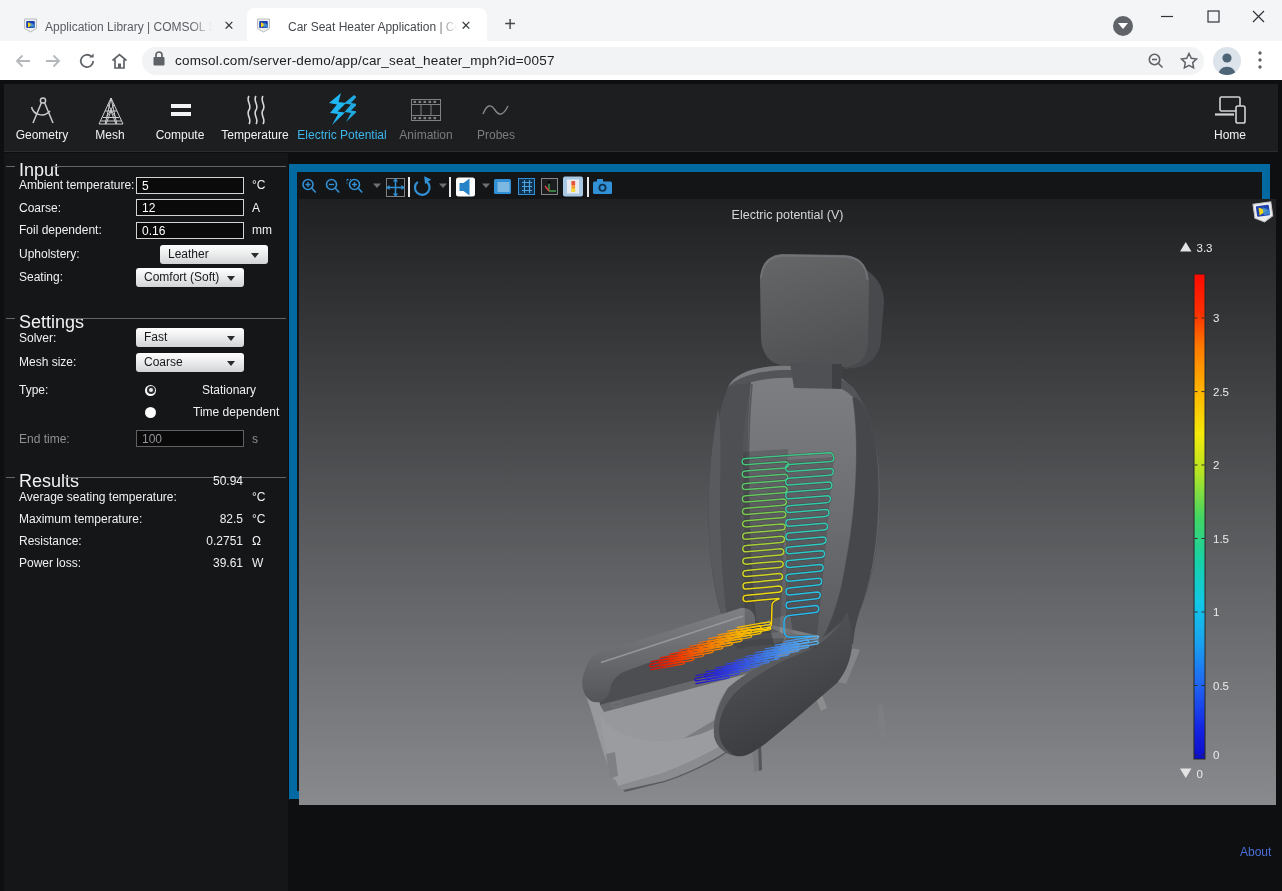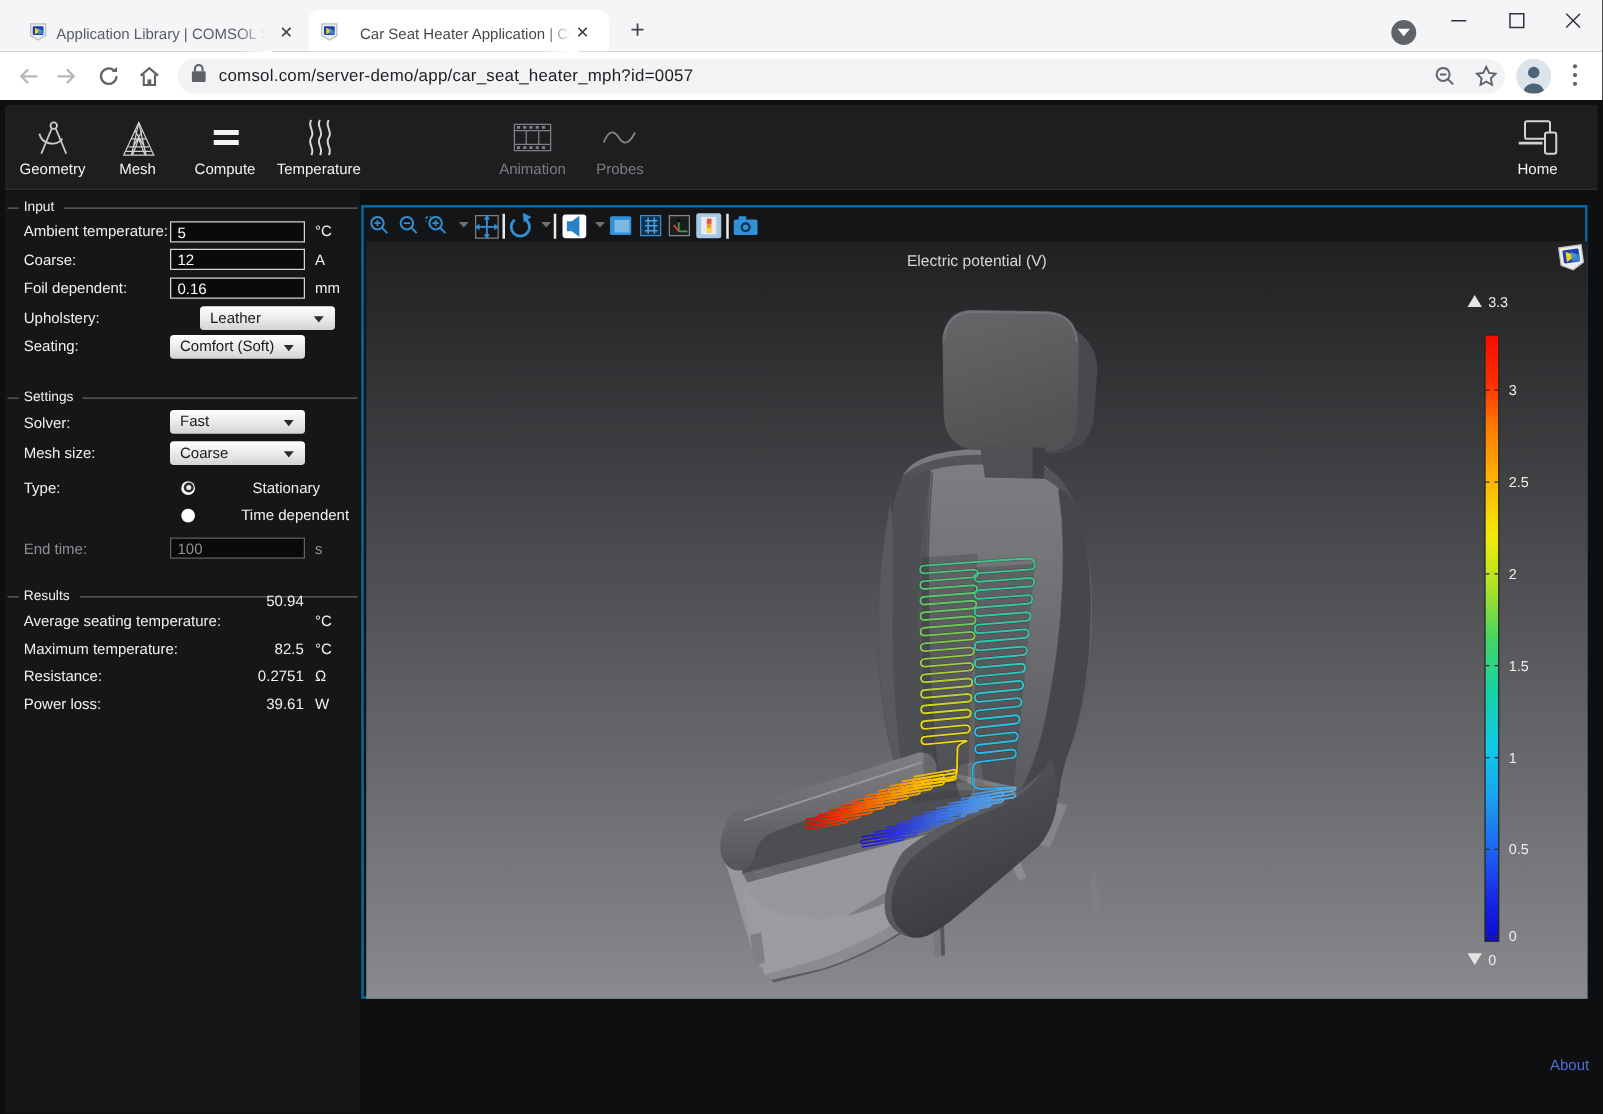--- a/index.html
+++ b/index.html
@@ -28,38 +28,38 @@
 
 #app{position:absolute;left:0;top:80px;width:1282px;height:811px;background:#0e0f10;}
 #ribbon{position:absolute;left:4px;top:4px;width:1274px;height:68px;background:#1d1e20;border-bottom:1px solid #2c2d2f;}
 .rbtn{position:absolute;top:0;height:68px;text-align:center;}
 .rbtn .lbl{position:absolute;left:0;right:0;top:44px;font-size:12px;color:#f2f2f2;}
 .rbtn.dis .lbl{color:#7b7d80;}
 .rbtn.act .lbl{color:#3eb7ee;}
 
 #side{position:absolute;left:4px;top:73px;width:284px;height:738px;background:#151618;font-size:12px;color:#f0f0f0;}
 .legend{position:absolute;left:0;width:284px;height:12px;}
-.legend .t{position:absolute;left:15px;top:-1px;font-size:11px;color:#f2f2f2;}
+.legend .t{position:absolute;left:15px;top:-1px;font-size:18px;color:#f2f2f2;}
 .legend .l1{position:absolute;left:2px;top:5px;width:9px;border-top:1px solid #646567;}
 .legend .l2{position:absolute;right:2px;top:5px;border-top:1px solid #646567;}
 .flabel{position:absolute;left:15px;white-space:nowrap;}
 .unit{position:absolute;left:248px;}
 .tbox{position:absolute;left:132px;width:108px;height:17px;background:#0a0a0b;border:1px solid #d2d3d4;color:#fff;font-size:12px;line-height:15px;padding-left:5px;font-family:"Liberation Sans",sans-serif;outline:none;}
 .tbox.dim{border-color:#606164;color:#909296;}
 .dd{position:absolute;left:132px;width:108px;height:19px;border-radius:3px;background:linear-gradient(#ffffff,#e8e9ea 55%,#d2d3d5);color:#17181a;font-size:12px;line-height:19px;padding-left:8px;}
 .dd:after{content:"";position:absolute;right:9px;top:8px;border:4px solid transparent;border-top:5px solid #2a2b2d;border-bottom:0;}
 .radio{position:absolute;left:141px;width:11px;height:11px;border-radius:50%;background:#fdfdfd;}
 .radio.sel:before{content:"";position:absolute;left:1.5px;top:1.5px;width:8px;height:8px;border-radius:50%;background:#2a2b2d;}
 .radio.sel:after{content:"";position:absolute;left:3.5px;top:3.5px;width:4px;height:4px;border-radius:50%;background:#e8e8e8;}
 .rlabel{position:absolute;left:159px;}
 .rrow .v{position:absolute;right:45px;}
 .rrow .u{position:absolute;left:248px;}
 
 #gfx{position:absolute;left:289px;top:84px;width:981px;height:715px;}
-#gfxpanel{position:absolute;left:0;top:0;width:981px;height:635px;border:2px solid #0369a1;background:#141517;}
+#gfxpanel{position:absolute;left:0;top:0;width:981px;height:635px;border:8px solid #0369a1;background:#141517;}
 #plot{position:absolute;left:2px;top:27px;width:977px;height:606px;background:linear-gradient(#1f2022,#898a8d);}
 #gtools{position:absolute;left:4px;top:2px;width:977px;height:25px;}
 #ptitle{position:absolute;left:0;width:977px;top:9px;text-align:center;font-size:12.5px;color:#d6d6d8;}
 #about{position:absolute;left:1240px;top:765px;font-size:12px;color:#4a6fd8;}
 svg text{font-family:"Liberation Sans",sans-serif;}
 </style></head>
 <body>
 <div id="page">
 
   <div id="tabstrip">
@@ -171,20 +171,29 @@
       <div class="rbtn" style="left:197px;width:108px;">
           <svg class="abs" style="left:42px;top:10px;" width="26" height="34" viewBox="0 0 26 34">
             <g stroke="#d6d7d8" stroke-width="1.6" fill="none">
               <path d="M6 2c-3.5 5 3.5 9 0 14s3.5 9 0 14"></path>
               <path d="M13 2c-3.5 5 3.5 9 0 14s3.5 9 0 14"></path>
               <path d="M20 2c-3.5 5 3.5 9 0 14s3.5 9 0 14"></path>
             </g>
           </svg>
           <div class="lbl">Temperature</div>
         </div>
+      <div class="rbtn act" style="left:283px;width:110px;">
+          <svg class="abs" style="left:41px;top:9px;" width="28" height="34" viewBox="0 0 28 34">
+            <g fill="#1fb5f1">
+              <path d="M13 0L1 10l8 1.5L2 20l8 1L4 32l13-12.5-7.5-1L18 10l-7.5-1z"></path>
+              <path d="M26 2l-10 8.5 7 1-6.5 7.5 6.5 1-5 9 11-10.5-6-1 6.5-6.5-6.5-1 5.5-6z" opacity=".92"></path>
+            </g>
+          </svg>
+          <div class="lbl">Electric Potential</div>
+        </div>
       <div class="rbtn dis" style="left:368px;width:108px;">
           <svg class="abs" style="left:38px;top:14px;" width="32" height="24" viewBox="0 0 32 24">
             <g stroke="#7f8184" fill="none">
               <rect x="1.5" y="1.5" width="29" height="21"></rect>
               <path d="M1.5 6.5h29M1.5 17.5h29M11 6.5v11M21 6.5v11"></path>
               <g fill="#7f8184" stroke="none">
                 <rect x="3.5" y="2.8" width="2.6" height="2.2"></rect>
                 <rect x="8.5" y="2.8" width="2.6" height="2.2"></rect>
                 <rect x="13.5" y="2.8" width="2.6" height="2.2"></rect>
                 <rect x="18.5" y="2.8" width="2.6" height="2.2"></rect>

